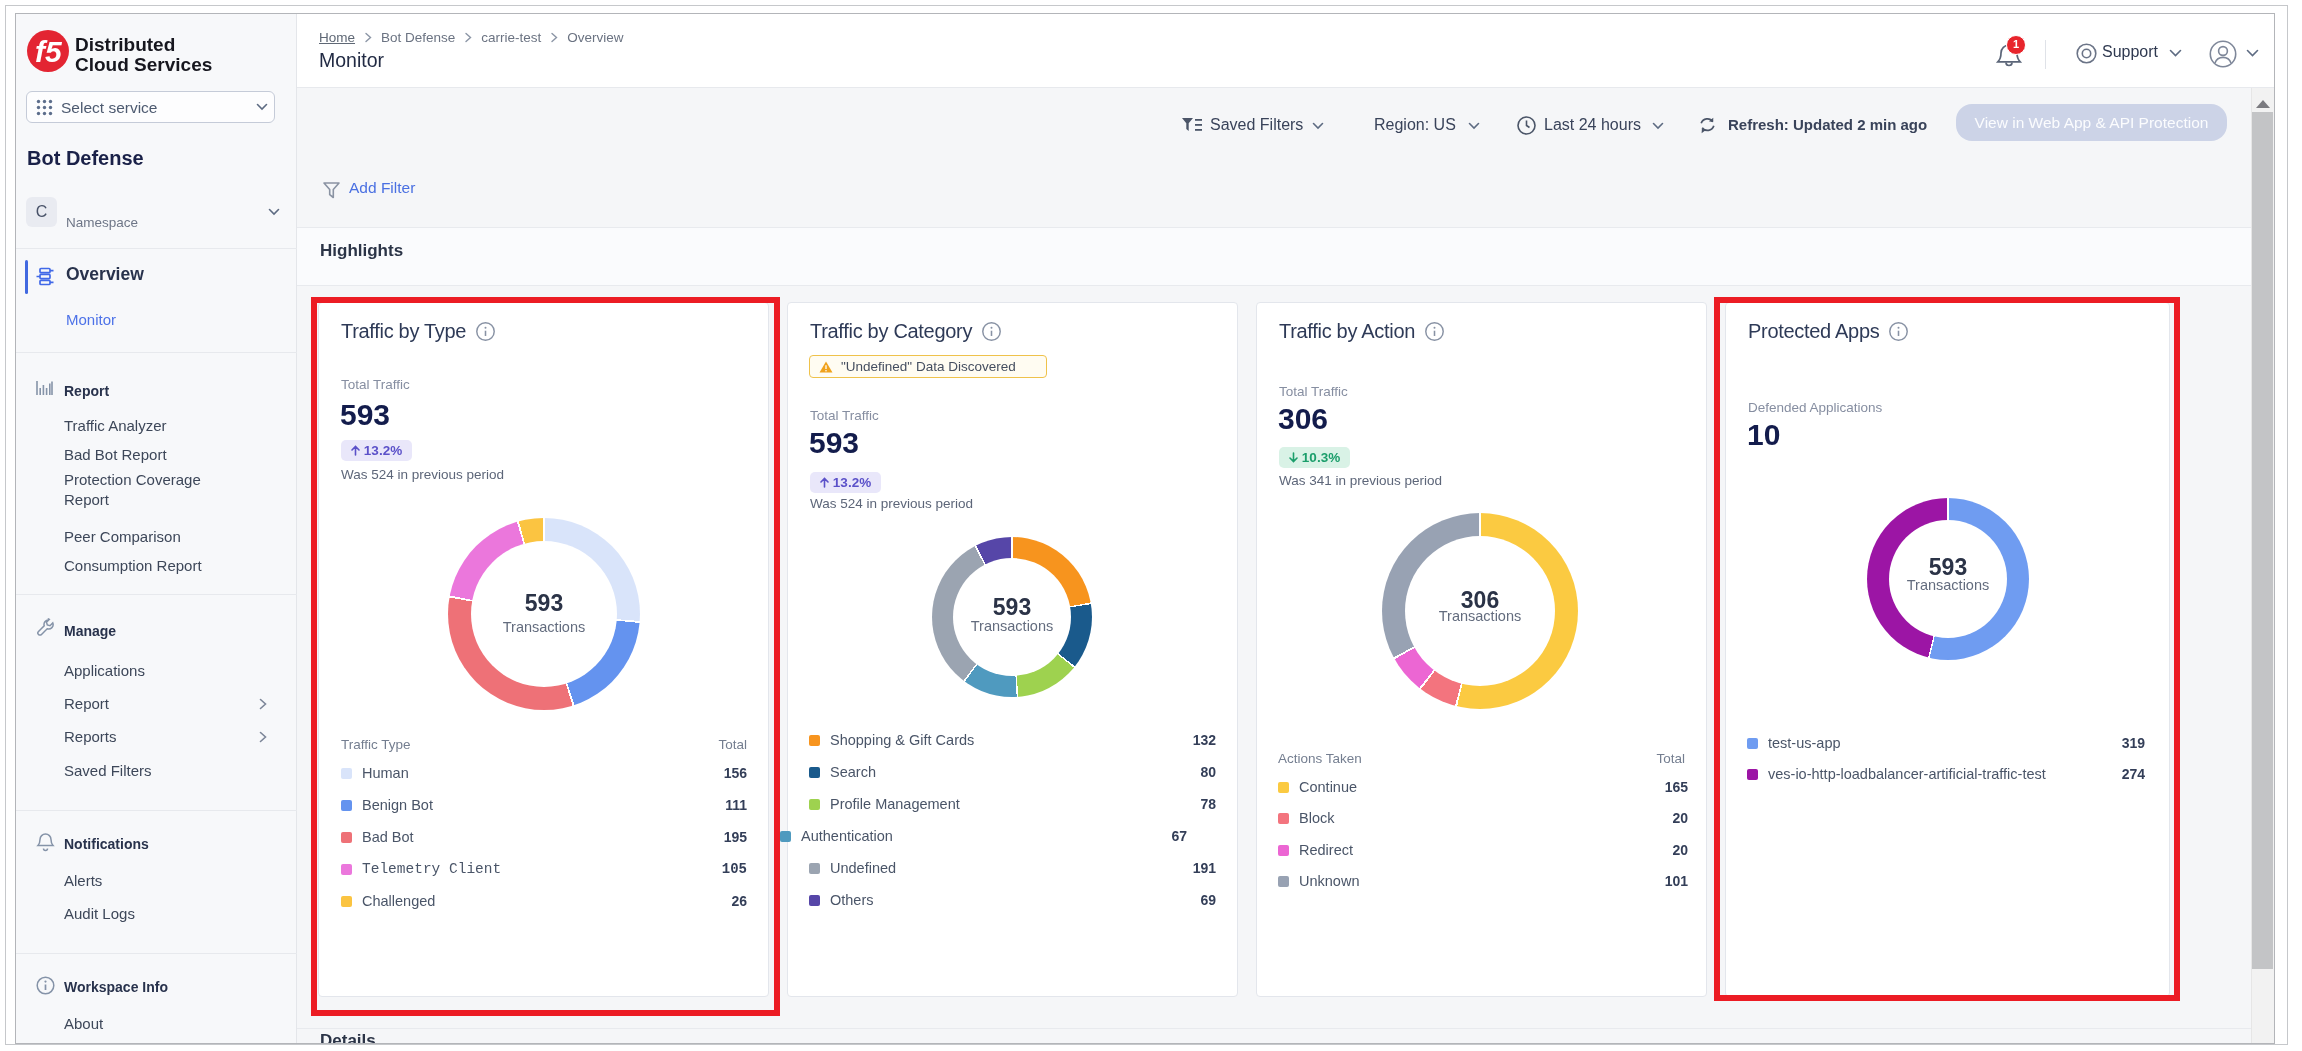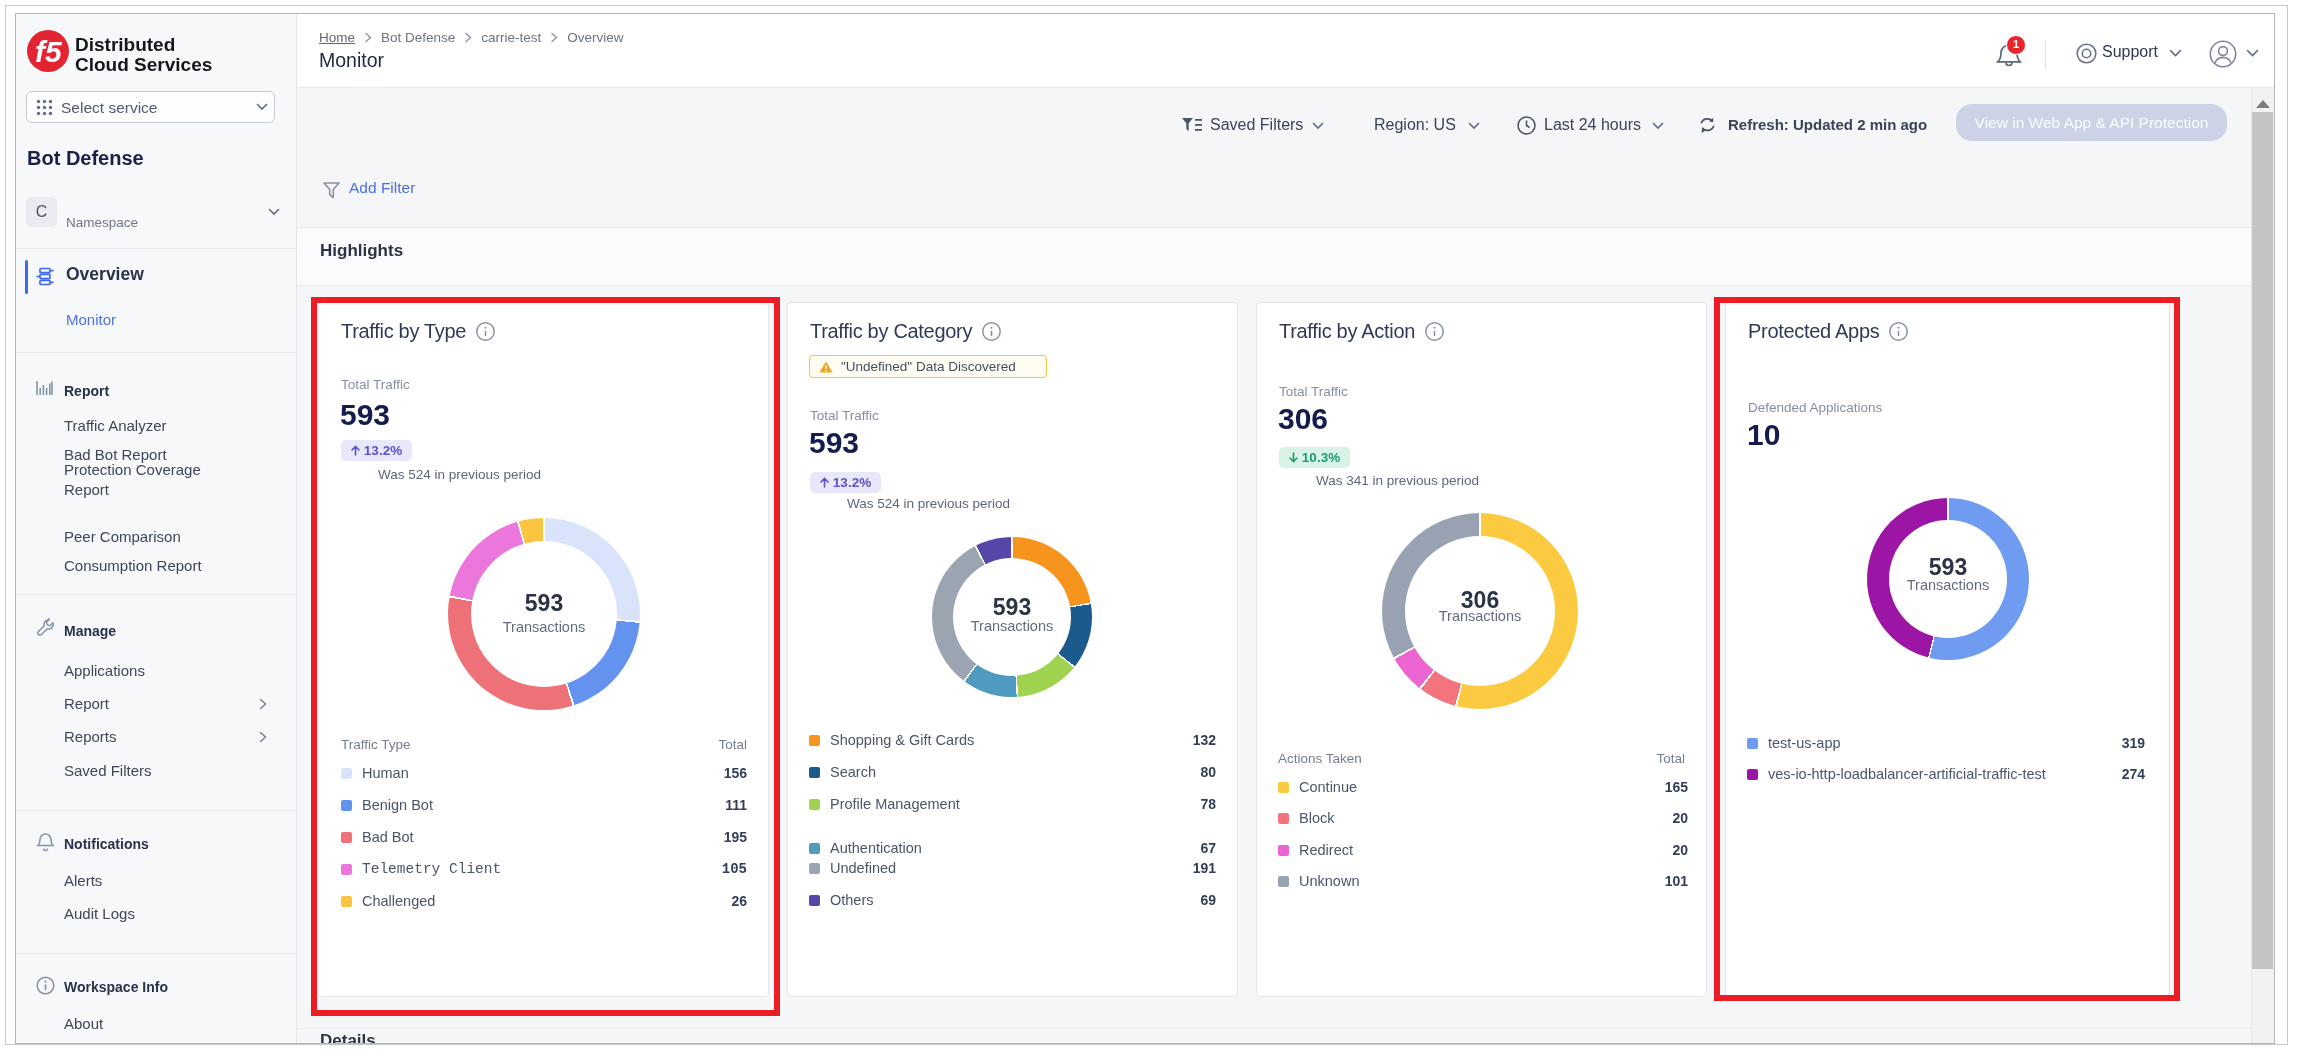--- a/index.html
+++ b/index.html
@@ -10,21 +10,21 @@
 #side{position:absolute;left:0;top:0;width:281px;height:1029px;background:#f7f8fa;border-right:1px solid #e4e6ea;}
 #hdr{position:absolute;left:281px;top:0;width:1977px;height:74px;background:#fff;border-bottom:1px solid #e7e9ed;}
 #content{position:absolute;left:281px;top:74px;width:1954px;height:955px;background:#f5f6f8;}
 .card{position:absolute;top:288px;height:695px;background:#fff;border:1px solid #e3e6ec;border-radius:4px;}
 .ctitle{position:absolute;font-size:20px;color:#2e3a57;font-weight:500;letter-spacing:-0.3px;display:flex;align-items:center;gap:10px;}
 .slab{position:absolute;font-size:13.5px;color:#868ea1;line-height:16px;}
 .bignum{position:absolute;font-size:30px;font-weight:700;color:#131c4c;line-height:32px;}
 .chip{position:absolute;width:71px;height:21px;border-radius:5px;display:flex;align-items:center;justify-content:center;gap:4px;font-size:13.5px;font-weight:700;}
 .chip.up{background:#e9e7fa;color:#5b51c9;}
 .chip.dn{background:#d9f2e6;color:#1b9e6b;}
-.was{position:absolute;font-size:13.5px;color:#5d6679;line-height:16px;margin-left:37px;}
+.was{position:absolute;font-size:13.5px;color:#5d6679;line-height:16px;}
 .donut{position:absolute;border-radius:50%;}
 .donut .hole{position:absolute;background:#fff;border-radius:50%;}
 .dc-num{position:absolute;text-align:center;font-size:23px;font-weight:600;color:#2b3347;line-height:26px;}
 .dc-lab{position:absolute;text-align:center;font-size:14.5px;color:#636c7e;line-height:18px;}
 .lhead{position:absolute;display:flex;justify-content:space-between;font-size:13.5px;color:#747e90;line-height:18px;}
 .lrow{position:absolute;height:20px;display:flex;align-items:center;font-size:14.5px;color:#4a5568;}
 .lrow .sq{width:11px;height:11px;border-radius:2px;margin-right:10px;flex:none;}
 .lrow .lv{margin-left:auto;font-weight:600;font-size:14px;color:#333e58;}
 .sitem{position:absolute;font-size:15px;color:#3d4759;line-height:20px;}
 .shead{position:absolute;font-size:14px;font-weight:600;color:#28324c;line-height:22px;}
@@ -89,21 +89,21 @@
           <path d="M4.2 8 V15"></path>
           <path d="M7.4 5 V15"></path>
           <path d="M10.6 8 V15"></path>
           <path d="M13.8 3.5 V15"></path>
           <path d="M16 1.5 V15"></path>
     </g>
   </svg>
   <div class="shead" style="left:48px;top:366px;">Report</div>
   <div class="sitem" style="left:48px;top:402px;">Traffic Analyzer</div>
   <div class="sitem" style="left:48px;top:431px;">Bad Bot Report</div>
-  <div class="sitem" style="left:48px;top:446px;width:180px;">Protection Coverage Report</div>
+  <div class="sitem" style="left:48px;top:456px;width:180px;">Protection Coverage Report</div>
   <div class="sitem" style="left:48px;top:513px;">Peer Comparison</div>
   <div class="sitem" style="left:48px;top:542px;">Consumption Report</div>
   <div class="sdiv" style="top:580px;"></div>
 
   <svg class="abs" style="left:19px;top:604px;" width="20" height="20" viewBox="0 0 20 20">
     <path d="M13.5 2 a4.5 4.5 0 0 0 -4.3 5.8 L3.5 13.5 a2.1 2.1 0 0 0 3 3 L12.2 10.8 a4.5 4.5 0 0 0 5.6 -5.9 l-2.8 2.8 -2.7 -0.8 -0.8 -2.7 2.8 -2.8 a4.5 4.5 0 0 0 -0.8 -0.4z" fill="none" stroke="#8593a8" stroke-width="1.5"></path>
   </svg>
   <div class="shead" style="left:48px;top:606px;">Manage</div>
   <div class="sitem" style="left:48px;top:647px;">Applications</div>
   <div class="sitem" style="left:48px;top:680px;">Report</div>
@@ -277,21 +277,21 @@
 </div>
 <div class="was" style="left:794px;top:482px;">Was 524 in previous period</div>
 <div class="donut" style="left:916px;top:523px;width:160px;height:160px;background:conic-gradient(#fff 0deg,#fff 0.6deg,#f7941e 0.6deg,#f7941e 79.53deg,#fff 79.53deg,#fff 80.73deg,#1a5a8c 80.73deg,#1a5a8c 128.1deg,#fff 128.1deg,#fff 129.3deg,#9ed24f 129.3deg,#9ed24f 175.46deg,#fff 175.46deg,#fff 176.66deg,#4f9abf 176.66deg,#4f9abf 216.13deg,#fff 216.13deg,#fff 217.33deg,#9ba4b1 217.33deg,#9ba4b1 332.08deg,#fff 332.08deg,#fff 333.28deg,#5646a8 333.28deg,#5646a8 359.4deg,#fff 359.4deg);">
   <div class="hole" style="left:21px;top:21px;width:118px;height:118px;"></div>
 </div>
 <div class="dc-num" style="left:916px;top:580px;width:160px;">593</div>
 <div class="dc-lab" style="left:916px;top:603px;width:160px;">Transactions</div>
 <div class="lrow" style="left:793px;top:716px;width:407px;"><span class="sq" style="background:#f7941e;"></span>Shopping &amp; Gift Cards<span class="lv">132</span></div>
 <div class="lrow" style="left:793px;top:748px;width:407px;"><span class="sq" style="background:#1a5a8c;"></span>Search<span class="lv">80</span></div>
 <div class="lrow" style="left:793px;top:780px;width:407px;"><span class="sq" style="background:#9ed24f;"></span>Profile Management<span class="lv">78</span></div>
-<div class="lrow" style="left:793px;top:812px;width:407px;margin-top:12px;"><span class="sq" style="background:#4f9abf;"></span>Authentication<span class="lv">67</span></div>
+<div class="lrow" style="left:764px;top:812px;width:407px;"><span class="sq" style="background:#4f9abf;"></span>Authentication<span class="lv">67</span></div>
 <div class="lrow" style="left:793px;top:844px;width:407px;"><span class="sq" style="background:#9ba4b1;"></span>Undefined<span class="lv">191</span></div>
 <div class="lrow" style="left:793px;top:876px;width:407px;"><span class="sq" style="background:#5646a8;"></span>Others<span class="lv">69</span></div>
 
 <div class="ctitle" style="left:1263px;top:306px;">Traffic by Action
   <svg width="19" height="19" viewBox="0 0 17 17">
         <circle cx="8.5" cy="8.5" r="7.8" fill="none" stroke="#8892a4" stroke-width="1.3"></circle>
         <path d="M8.5 7.8 V12.5" stroke="#8892a4" stroke-width="1.4"></path>
         <circle cx="8.5" cy="5.2" r="0.9" fill="#8892a4"></circle>
       </svg>
 </div>

